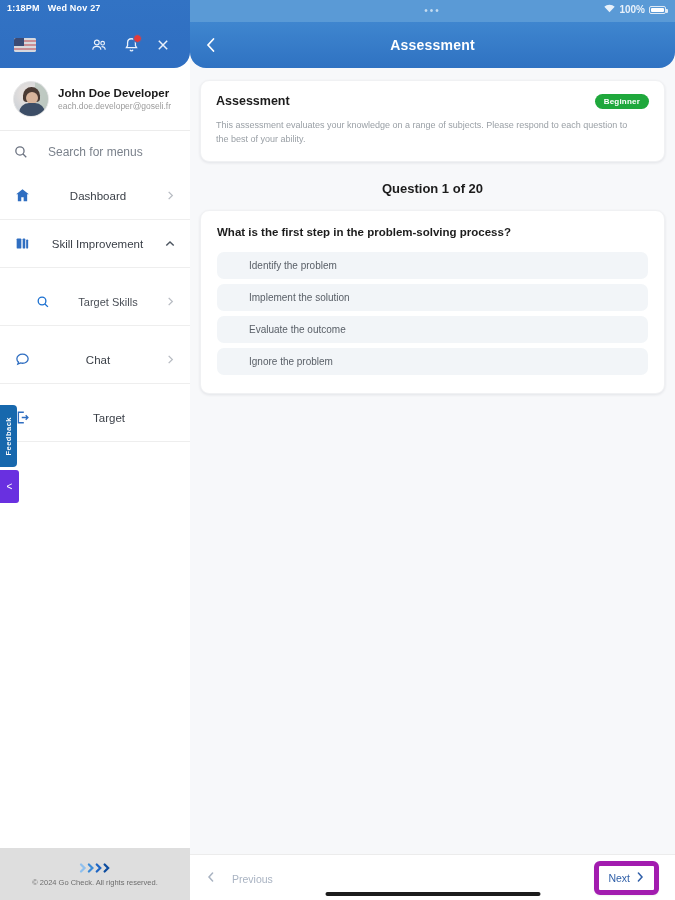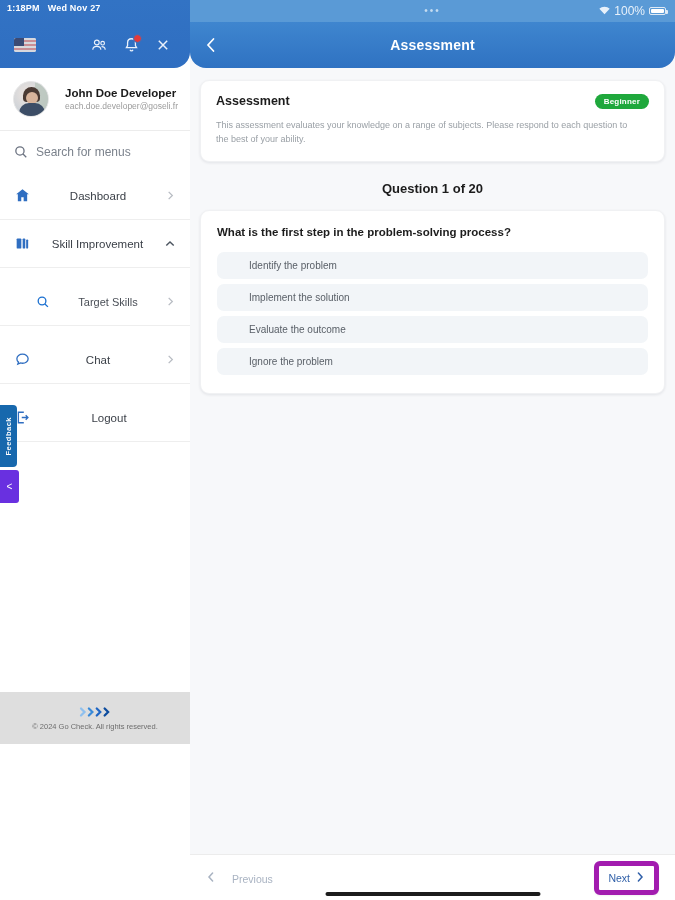--- a/index.html
+++ b/index.html
@@ -7,21 +7,21 @@
     width: 675px; height: 900px;
     font-family: "Liberation Sans", sans-serif;
     background: #ffffff;
     overflow: hidden;
   }
   .app { position: relative; width: 675px; height: 900px; display: flex; }
 
   
   .sidebar {
     position: relative;
-    width: 190px; height: 744px;
+    width: 190px; height: 900px;
     background: #ffffff;
     display: flex; flex-direction: column;
     flex: 0 0 190px;
   }
   .sb-topbar {
     height: 68px;
     background: #2b6dc0;
     background: linear-gradient(180deg,#3273c4 0%, #2f6ec1 100%);
     border-bottom-right-radius: 16px;
     position: relative;
@@ -52,21 +52,21 @@
   }
   .ico-btn svg { display: block; }
   .bell-badge {
     position: absolute; top: 2px; right: 2px;
     width: 9px; height: 9px; border-radius: 50%;
     background: #e23b3b; border: 1px solid #3273c4;
   }
 
   
   .profile {
-    display: flex; align-items: center; gap: 16px;
+    display: flex; align-items: center; gap: 9px;
     padding: 13px 12px 13px 13px;
     border-bottom: 1px solid #ececec;
   }
   .avatar {
     width: 36px; height: 36px; border-radius: 50%;
     flex: 0 0 36px; overflow: hidden; position: relative;
     background: radial-gradient(circle at 40% 35%, #efe6e0 0%, #cfd3d8 60%, #b9c0c7 100%);
     border: 1px solid #e6e6e6;
   }
   .avatar .hair { position: absolute; top: 5px; left: 9px; width: 17px; height: 15px;
@@ -82,21 +82,21 @@
 
   
   .search-row {
     display: flex; align-items: center; gap: 8px;
     padding: 14px 14px 13px 14px;
   }
   .search-row .sicon { color: #6b7280; flex: 0 0 auto; display:flex; }
   .search-input {
     border: none; outline: none; background: transparent;
     font-family: "Liberation Sans", sans-serif;
-    font-size: 12px; color: #5c6470; width: 100%;
+    font-size: 12px; color: #5c6470; width: 100%; margin-left: 12px;
   }
   .search-input::placeholder { color: #7b828c; }
 
   
   .menu { flex: 1 1 auto; overflow: hidden; text-align: center; }
   .menu-item {
     display: flex; align-items: center; gap: 11px;
     height: 48px; padding: 0 14px;
     border-bottom: 1px solid #eeeeee;
     margin: 0 0 0 0;
@@ -152,21 +152,21 @@
     height: 22px; background: #5a9ad6;
     position: relative; flex: 0 0 22px;
   }
   .handle-dots {
     position: absolute; left: 50%; transform: translateX(-50%);
     top: 8px; color: #c5dcf1; font-size: 10px; letter-spacing: 2px; line-height: 6px;
   }
   .status-right {
     position: absolute; right: 9px; top: 4px;
     display: flex; align-items: center; gap: 4px;
-    color: #e8f1fa; font-size: 12px; font-weight: normal;
+    color: #e8f1fa; font-size: 10px; font-weight: bold;
   }
   .battery {
     width: 17px; height: 8px; border: 1px solid #dfeaf5; border-radius: 2px;
     position: relative; display: inline-block;
   }
   .battery::after { content:""; position:absolute; right:-3px; top:2px; width:2px; height:4px;
     background:#dfeaf5; border-radius: 0 1px 1px 0; }
   .battery .lvl { position:absolute; inset:1px; background:#ffffff; border-radius:1px; }
 
   .main-header {
@@ -371,21 +371,21 @@
 
       <div class="menu-sep"></div>
 
       <div class="menu-item">
         <span class="mi-ico">
           <svg width="15" height="15" viewBox="0 0 16 16" fill="none" stroke="#2f6ec1" stroke-width="1.4">
             <path d="M9.4 2.4H3.6v11.2h5.8"></path>
               <path d="M7.2 8h6.6M11.4 5.6L13.8 8l-2.4 2.4"></path>
           </svg>
         </span>
-        <span class="mi-label">Logout</span>
+        <span class="mi-label">Target</span>
       </div>
 
     </nav>
 
     <div class="sb-footer">
       <span class="sb-logo">
         <svg width="34" height="14" viewBox="0 0 38 16" fill="none" stroke="#1f66c4" stroke-width="2.6" stroke-linecap="round">
           <path d="M3 4l4 4-4 4" stroke="#8fc0ee"></path>
           <path d="M12 4l4 4-4 4" stroke="#3a8ad8"></path>
           <path d="M21 4l4 4-4 4" stroke="#1f66c4"></path>

